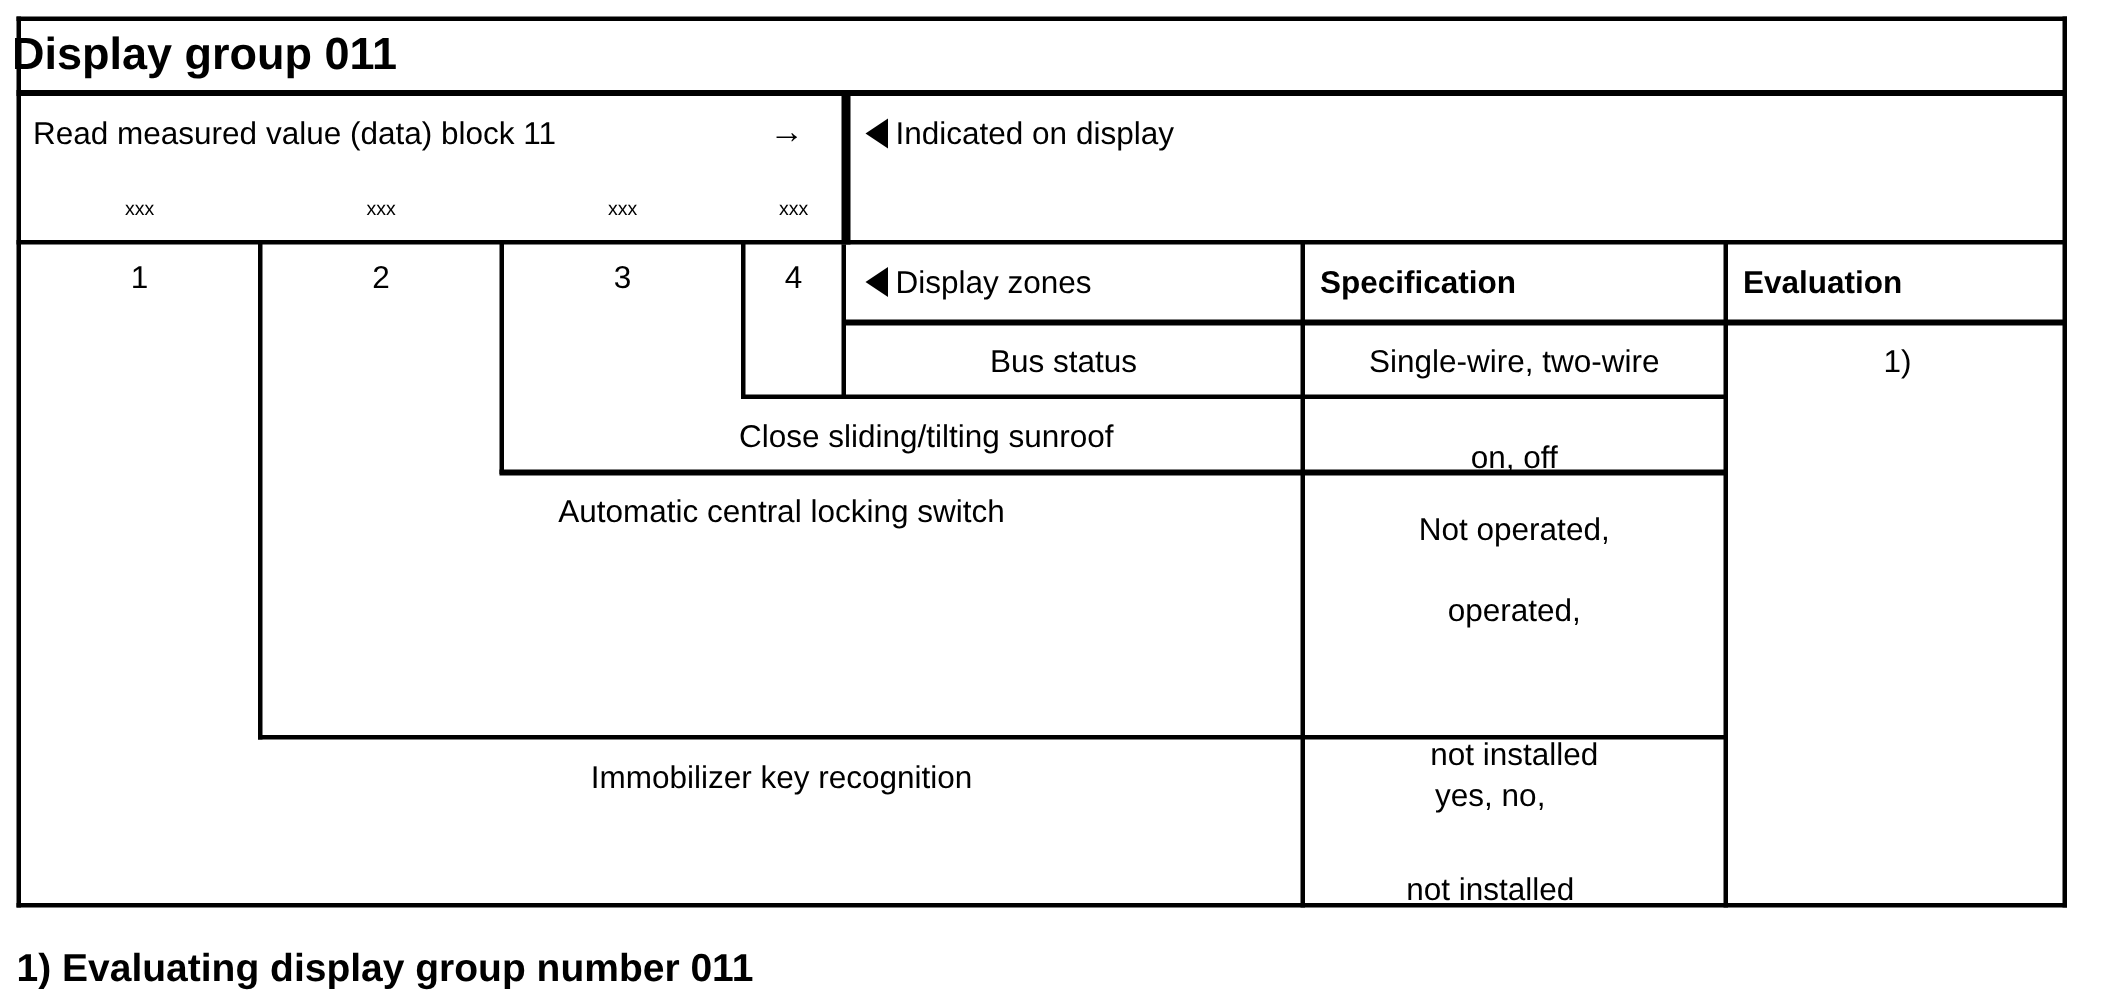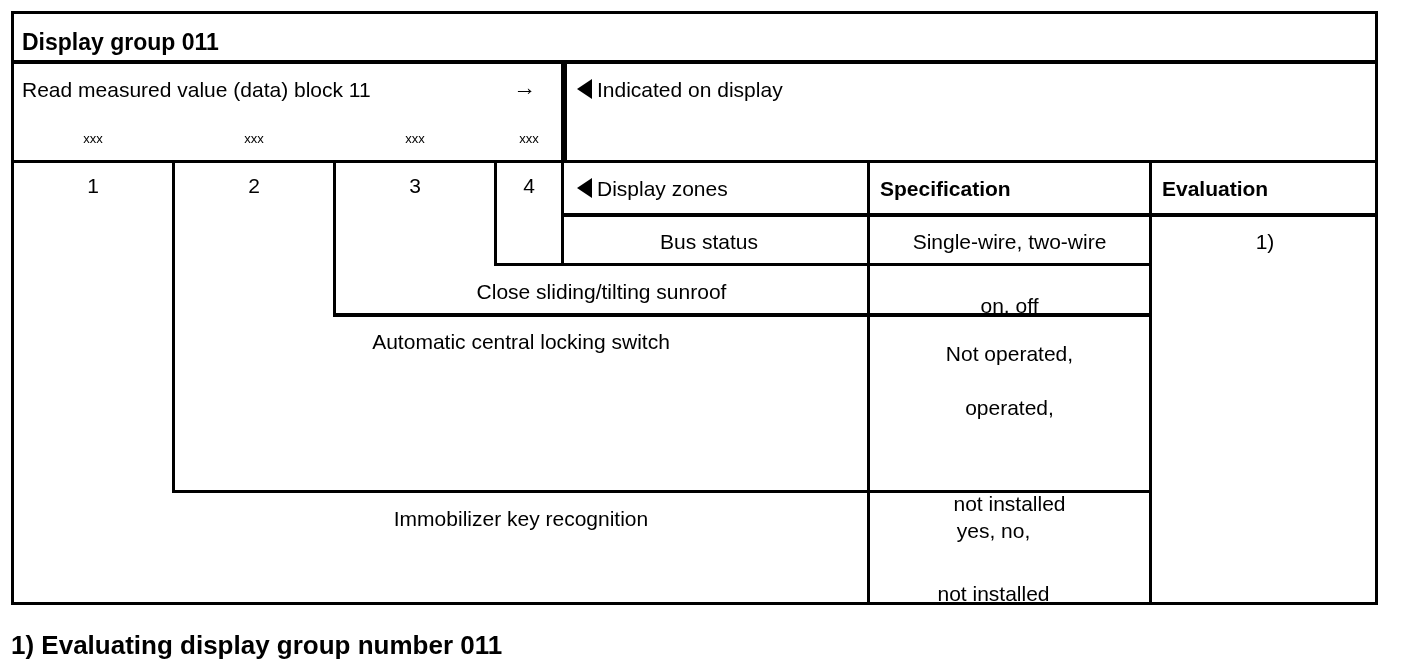--- a/index.html
+++ b/index.html
@@ -112,21 +112,21 @@
   <div class="ln" style="left:172px; top:490px; width:697px; height:3px;"></div>
 
   <div class="ln" style="left:867px; top:160px; width:3px; height:445px;"></div>
 
   <div class="ln" style="left:1149px; top:160px; width:3px; height:445px;"></div>
 
   <div class="ln" style="left:869px; top:263px; width:281px; height:3px;"></div>
   <div class="ln" style="left:869px; top:313px; width:281px; height:4px;"></div>
   <div class="ln" style="left:869px; top:490px; width:281px; height:3px;"></div>
 
-  <div class="cell lft bold" style="left:22px; top:18px; width:700px; height:38px; font-size:23px;align-items:flex-end;">
+  <div class="cell lft bold" style="left:8px; top:18px; width:700px; height:38px; font-size:30px;">
     <span>Display group 011</span>
   </div>
 
   <div class="cell lft" style="left:22px; top:70px; width:480px; height:40px;">
     <span>Read measured value (data) block 11</span>
   </div>
   <div class="arrow-right" style="left:513px; top:76px;">→</div>
 
   <div class="cell lft" style="left:577px; top:72px; width:420px; height:36px;">
     <span class="tri-left"></span>
@@ -175,21 +175,21 @@
   <div class="cell ctr" style="left:524px; top:222px; width:370px; height:40px;">
     <span>Bus status</span>
   </div>
   <div class="cell ctr" style="left:869px; top:222px; width:281px; height:40px;text-align:right;">
     <span>Single-wire, two-wire</span>
   </div>
   <div class="cell ctr" style="left:1152px; top:222px; width:226px; height:40px;">
     <span>1)</span>
   </div>
 
-  <div class="cell ctr" style="left:336px; top:272px; width:531px; height:40px;">
+  <div class="cell ctr" style="left:352px; top:272px; width:531px; height:40px;">
     <span>Close sliding/tilting sunroof</span>
   </div>
   <div class="cell ctr" style="left:869px; top:286px; width:281px; height:40px;">
     <span>on, off</span>
   </div>
 
   <div class="cell ctr" style="left:175px; top:322px; width:692px; height:40px;">
     <span>Automatic central locking switch</span>
   </div>
   <div class="stack" style="left:869px; top:322px; width:281px;gap:12px;">

